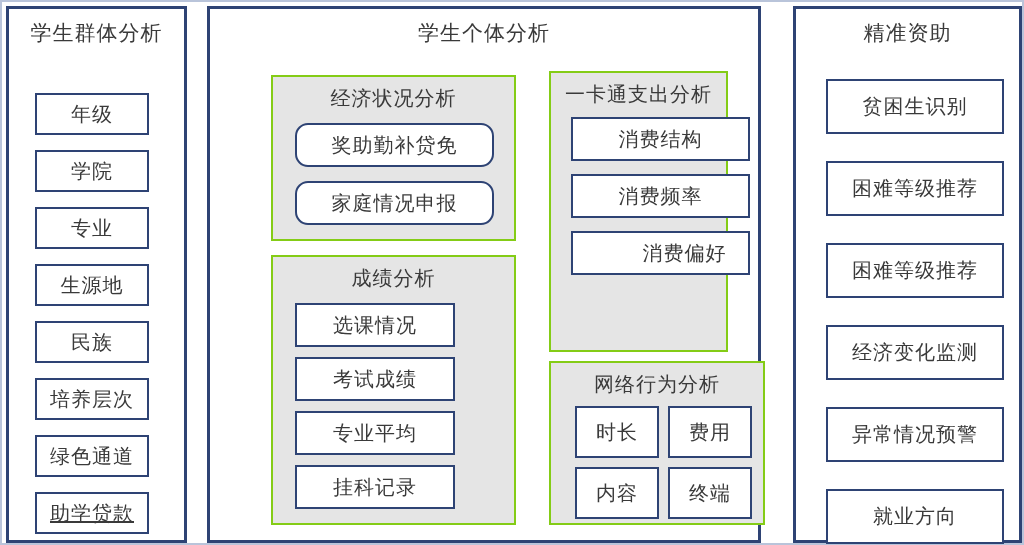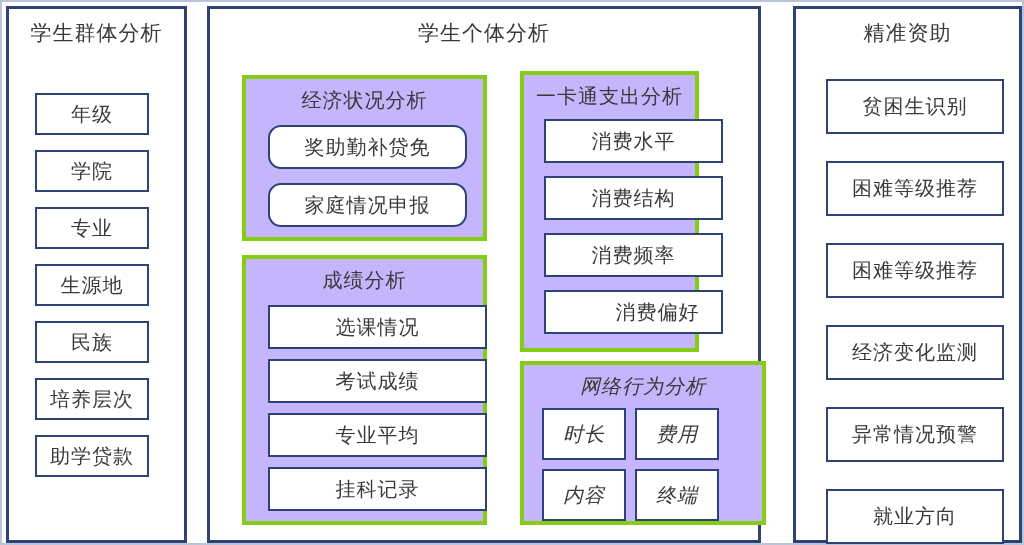--- a/index.html
+++ b/index.html
@@ -68,42 +68,43 @@
     position: absolute;
     left: 26px;
     top: 84px;
     width: 114px;
   }
   #group-list .box {
     width: 114px;
     height: 42px;
     margin-bottom: 15px;
   }
-  #group-list .box:last-child { margin-bottom: 0; }
+  #group-list .box:last-child { margin-bottom: 0; text-decoration: underline; }
 
   
   #aid-list {
     position: absolute;
     left: 30px;
     top: 70px;
     width: 178px;
   }
   #aid-list .box {
     width: 178px;
     height: 55px;
     margin-bottom: 27px;
   }
   #aid-list .box:last-child { margin-bottom: 0; }
 
   
   .subgroup {
     position: absolute;
     box-sizing: border-box;
-    border: 4px solid #84cc16;
-    background: #c4b5fd;
+    border: 2px solid #84cc16;
+    background: #e5e5e5;
+    margin-left: 29px;
   }
   .subgroup-title {
     position: absolute;
     left: 0;
     right: 0;
     top: 6px;
     text-align: center;
     font-size: 20px;
     line-height: 30px;
     letter-spacing: 1px;
@@ -118,33 +119,33 @@
 
   
   #sg-economic { left: 32px; top: 66px; width: 245px; height: 166px; }
   #sg-economic .subgroup-items { left: 22px; top: 46px; width: 199px; }
   #sg-economic .box { width: 199px; height: 44px; margin-bottom: 14px; border-radius: 13px; }
   #sg-economic .box:last-child { margin-bottom: 0; }
 
   
   #sg-grades { left: 32px; top: 246px; width: 245px; height: 270px; }
   #sg-grades .subgroup-items { left: 22px; top: 46px; width: 199px; }
-  #sg-grades .box { width: 219px; height: 44px; margin-bottom: 10px; }
+  #sg-grades .box { width: 160px; height: 44px; margin-bottom: 10px; }
   #sg-grades .box:last-child { margin-bottom: 0; }
 
   
   #sg-card { left: 310px; top: 62px; width: 179px; height: 281px; }
   #sg-card .subgroup-items { left: 20px; top: 44px; width: 179px; }
   #sg-card .box { width: 179px; height: 44px; margin-bottom: 13px; }
   #sg-card .box:last-child { margin-bottom: 0; padding-left: 48px; }
 
   
-  #sg-network { left: 310px; top: 352px; width: 246px; height: 164px; font-style: italic; }
+  #sg-network { left: 310px; top: 352px; width: 216px; height: 164px; }
   #sg-network .subgroup-items {
-    left: 18px;
+    left: 24px;
     top: 43px;
     width: 177px;
     display: flex;
     flex-wrap: wrap;
     gap: 9px 9px;
     text-align: center;
   }
   #sg-network .box { width: 84px; height: 52px; }
 </style>
 </head>
@@ -154,20 +155,21 @@
 
   <div class="panel" id="panel-group">
     <div class="panel-title">学生群体分析</div>
     <div id="group-list">
       <div class="box">年级</div>
       <div class="box">学院</div>
       <div class="box">专业</div>
       <div class="box">生源地</div>
       <div class="box">民族</div>
       <div class="box">培养层次</div>
+      <div class="box">绿色通道</div>
       <div class="box">助学贷款</div>
     </div>
   </div>
 
   <div class="panel" id="panel-individual">
     <div class="panel-title">学生个体分析</div>
 
     <div class="subgroup" id="sg-economic">
       <div class="subgroup-title">经济状况分析</div>
       <div class="subgroup-items">
@@ -182,21 +184,20 @@
         <div class="box">选课情况</div>
         <div class="box">考试成绩</div>
         <div class="box">专业平均</div>
         <div class="box">挂科记录</div>
       </div>
     </div>
 
     <div class="subgroup" id="sg-card">
       <div class="subgroup-title">一卡通支出分析</div>
       <div class="subgroup-items">
-        <div class="box">消费水平</div>
         <div class="box">消费结构</div>
         <div class="box">消费频率</div>
         <div class="box">消费偏好</div>
       </div>
     </div>
 
     <div class="subgroup" id="sg-network">
       <div class="subgroup-title">网络行为分析</div>
       <div class="subgroup-items">
         <div class="box">时长</div>

